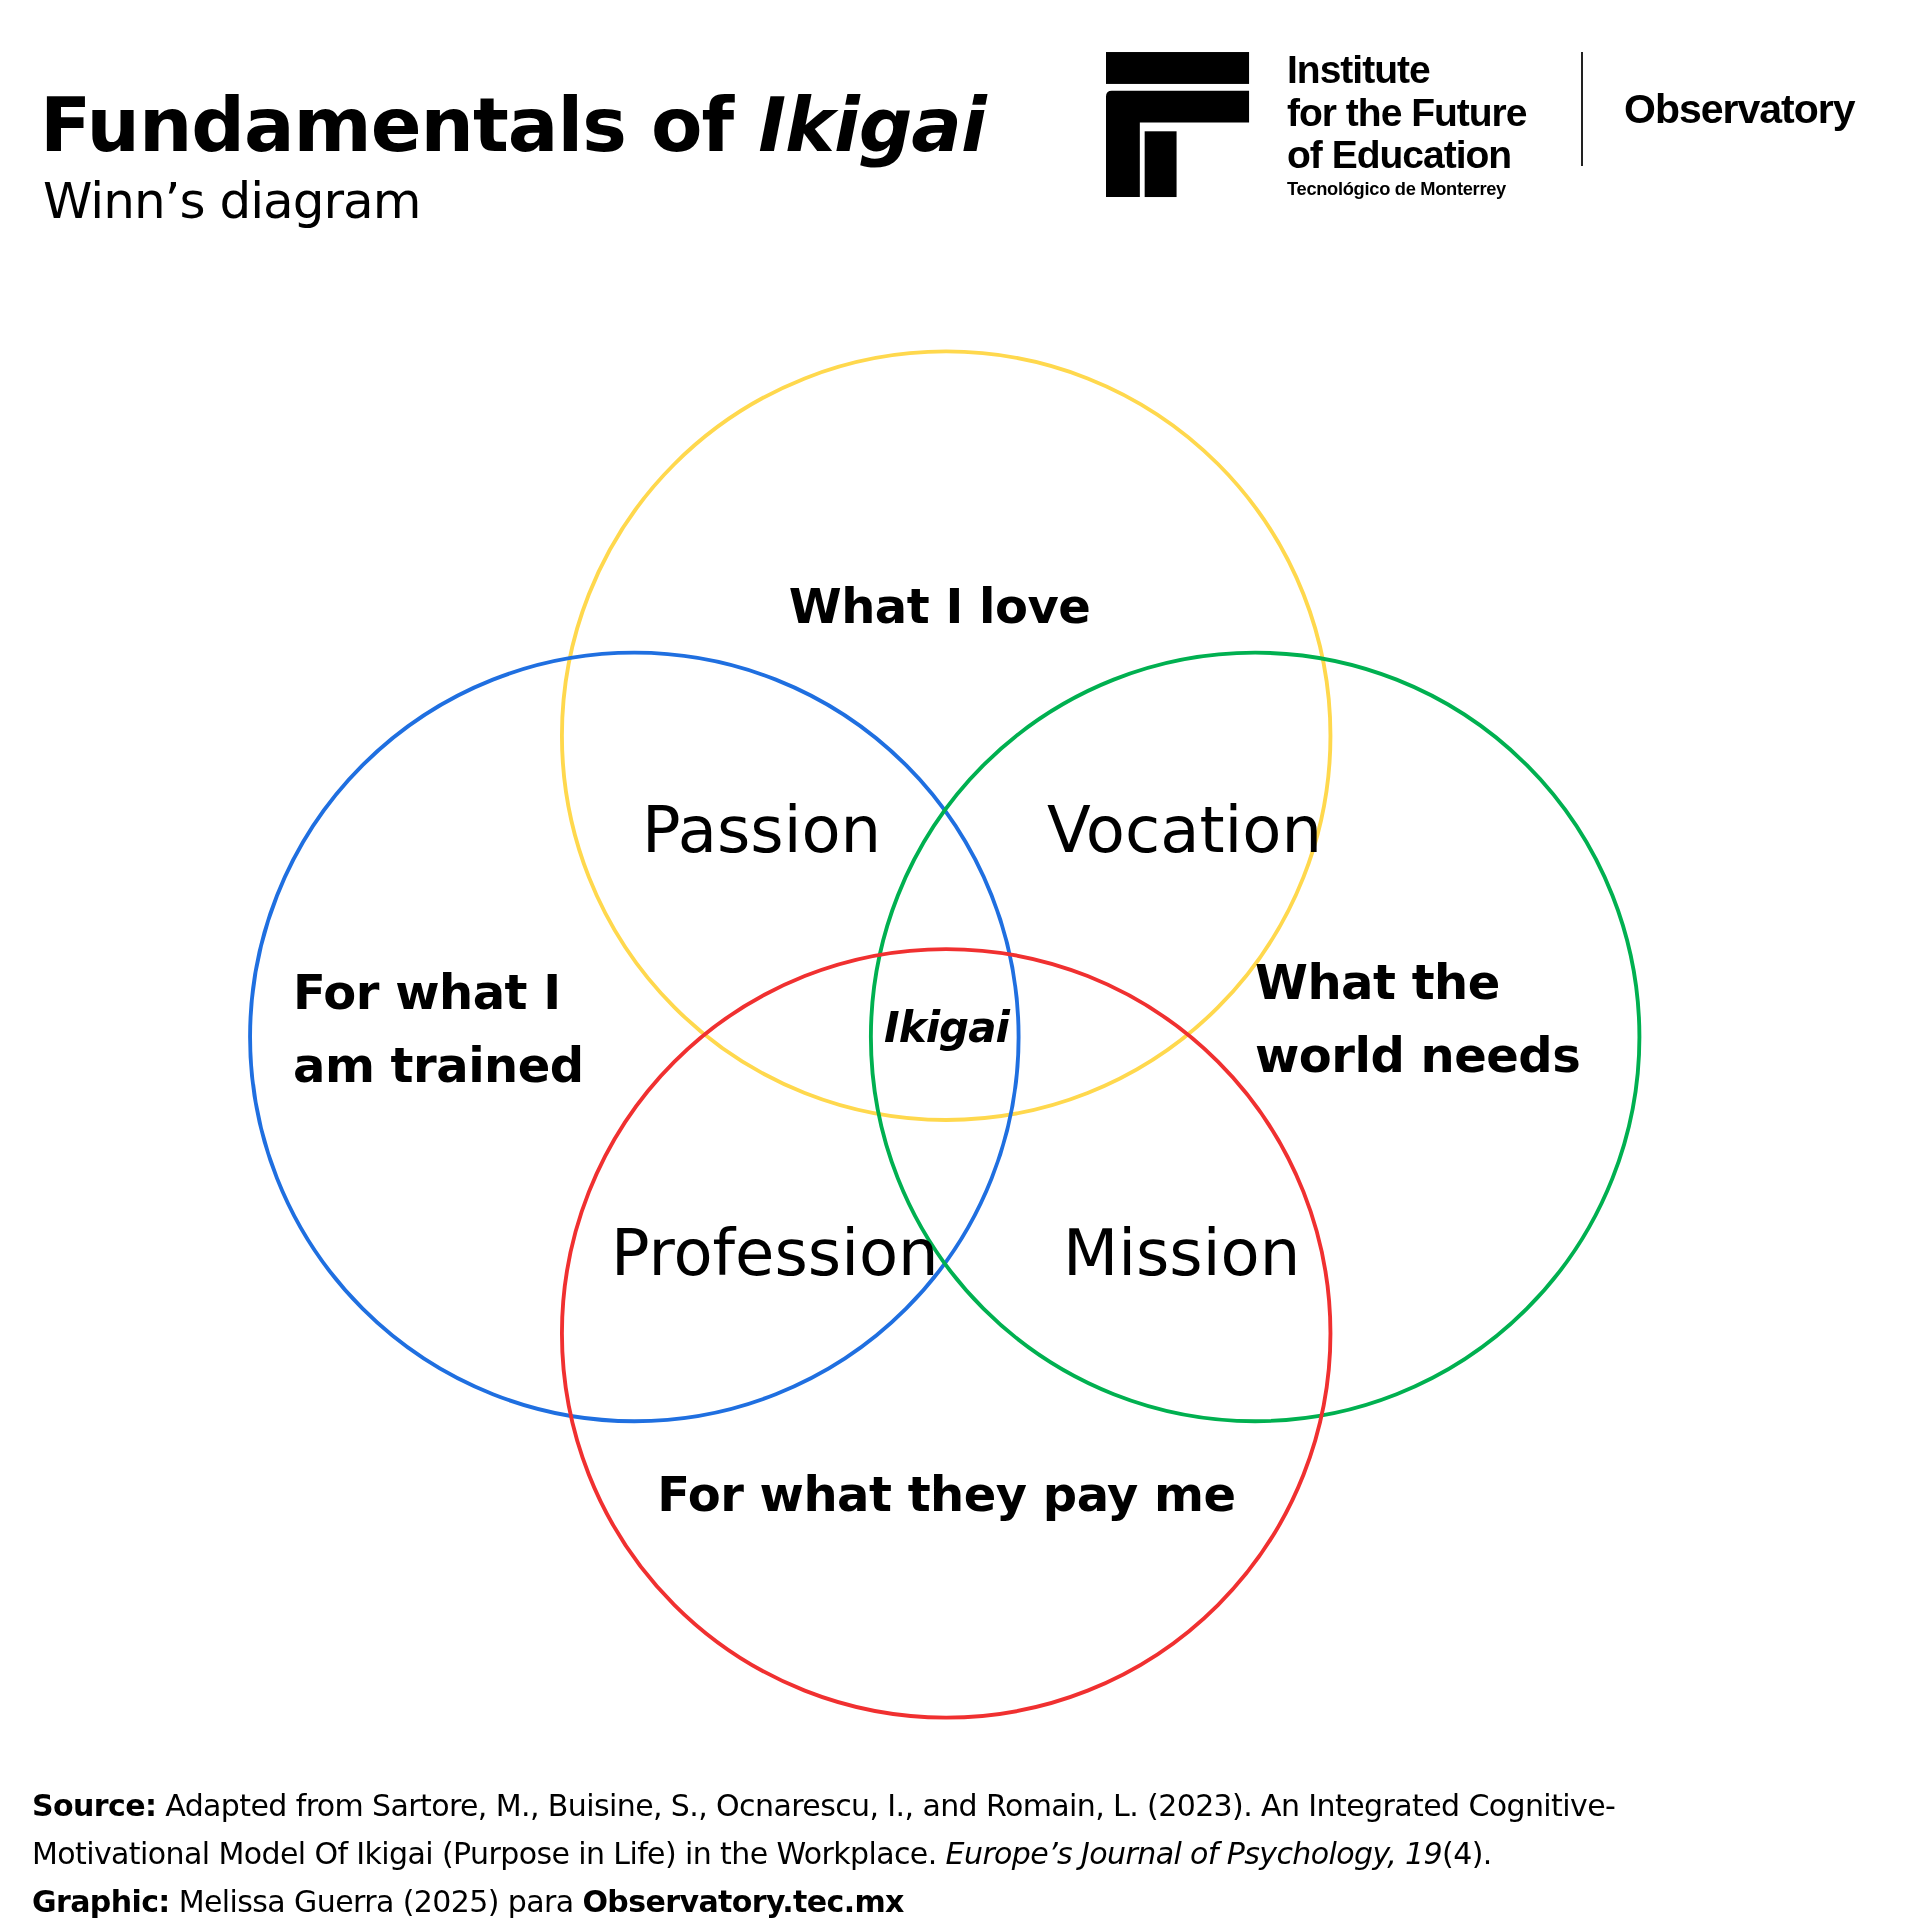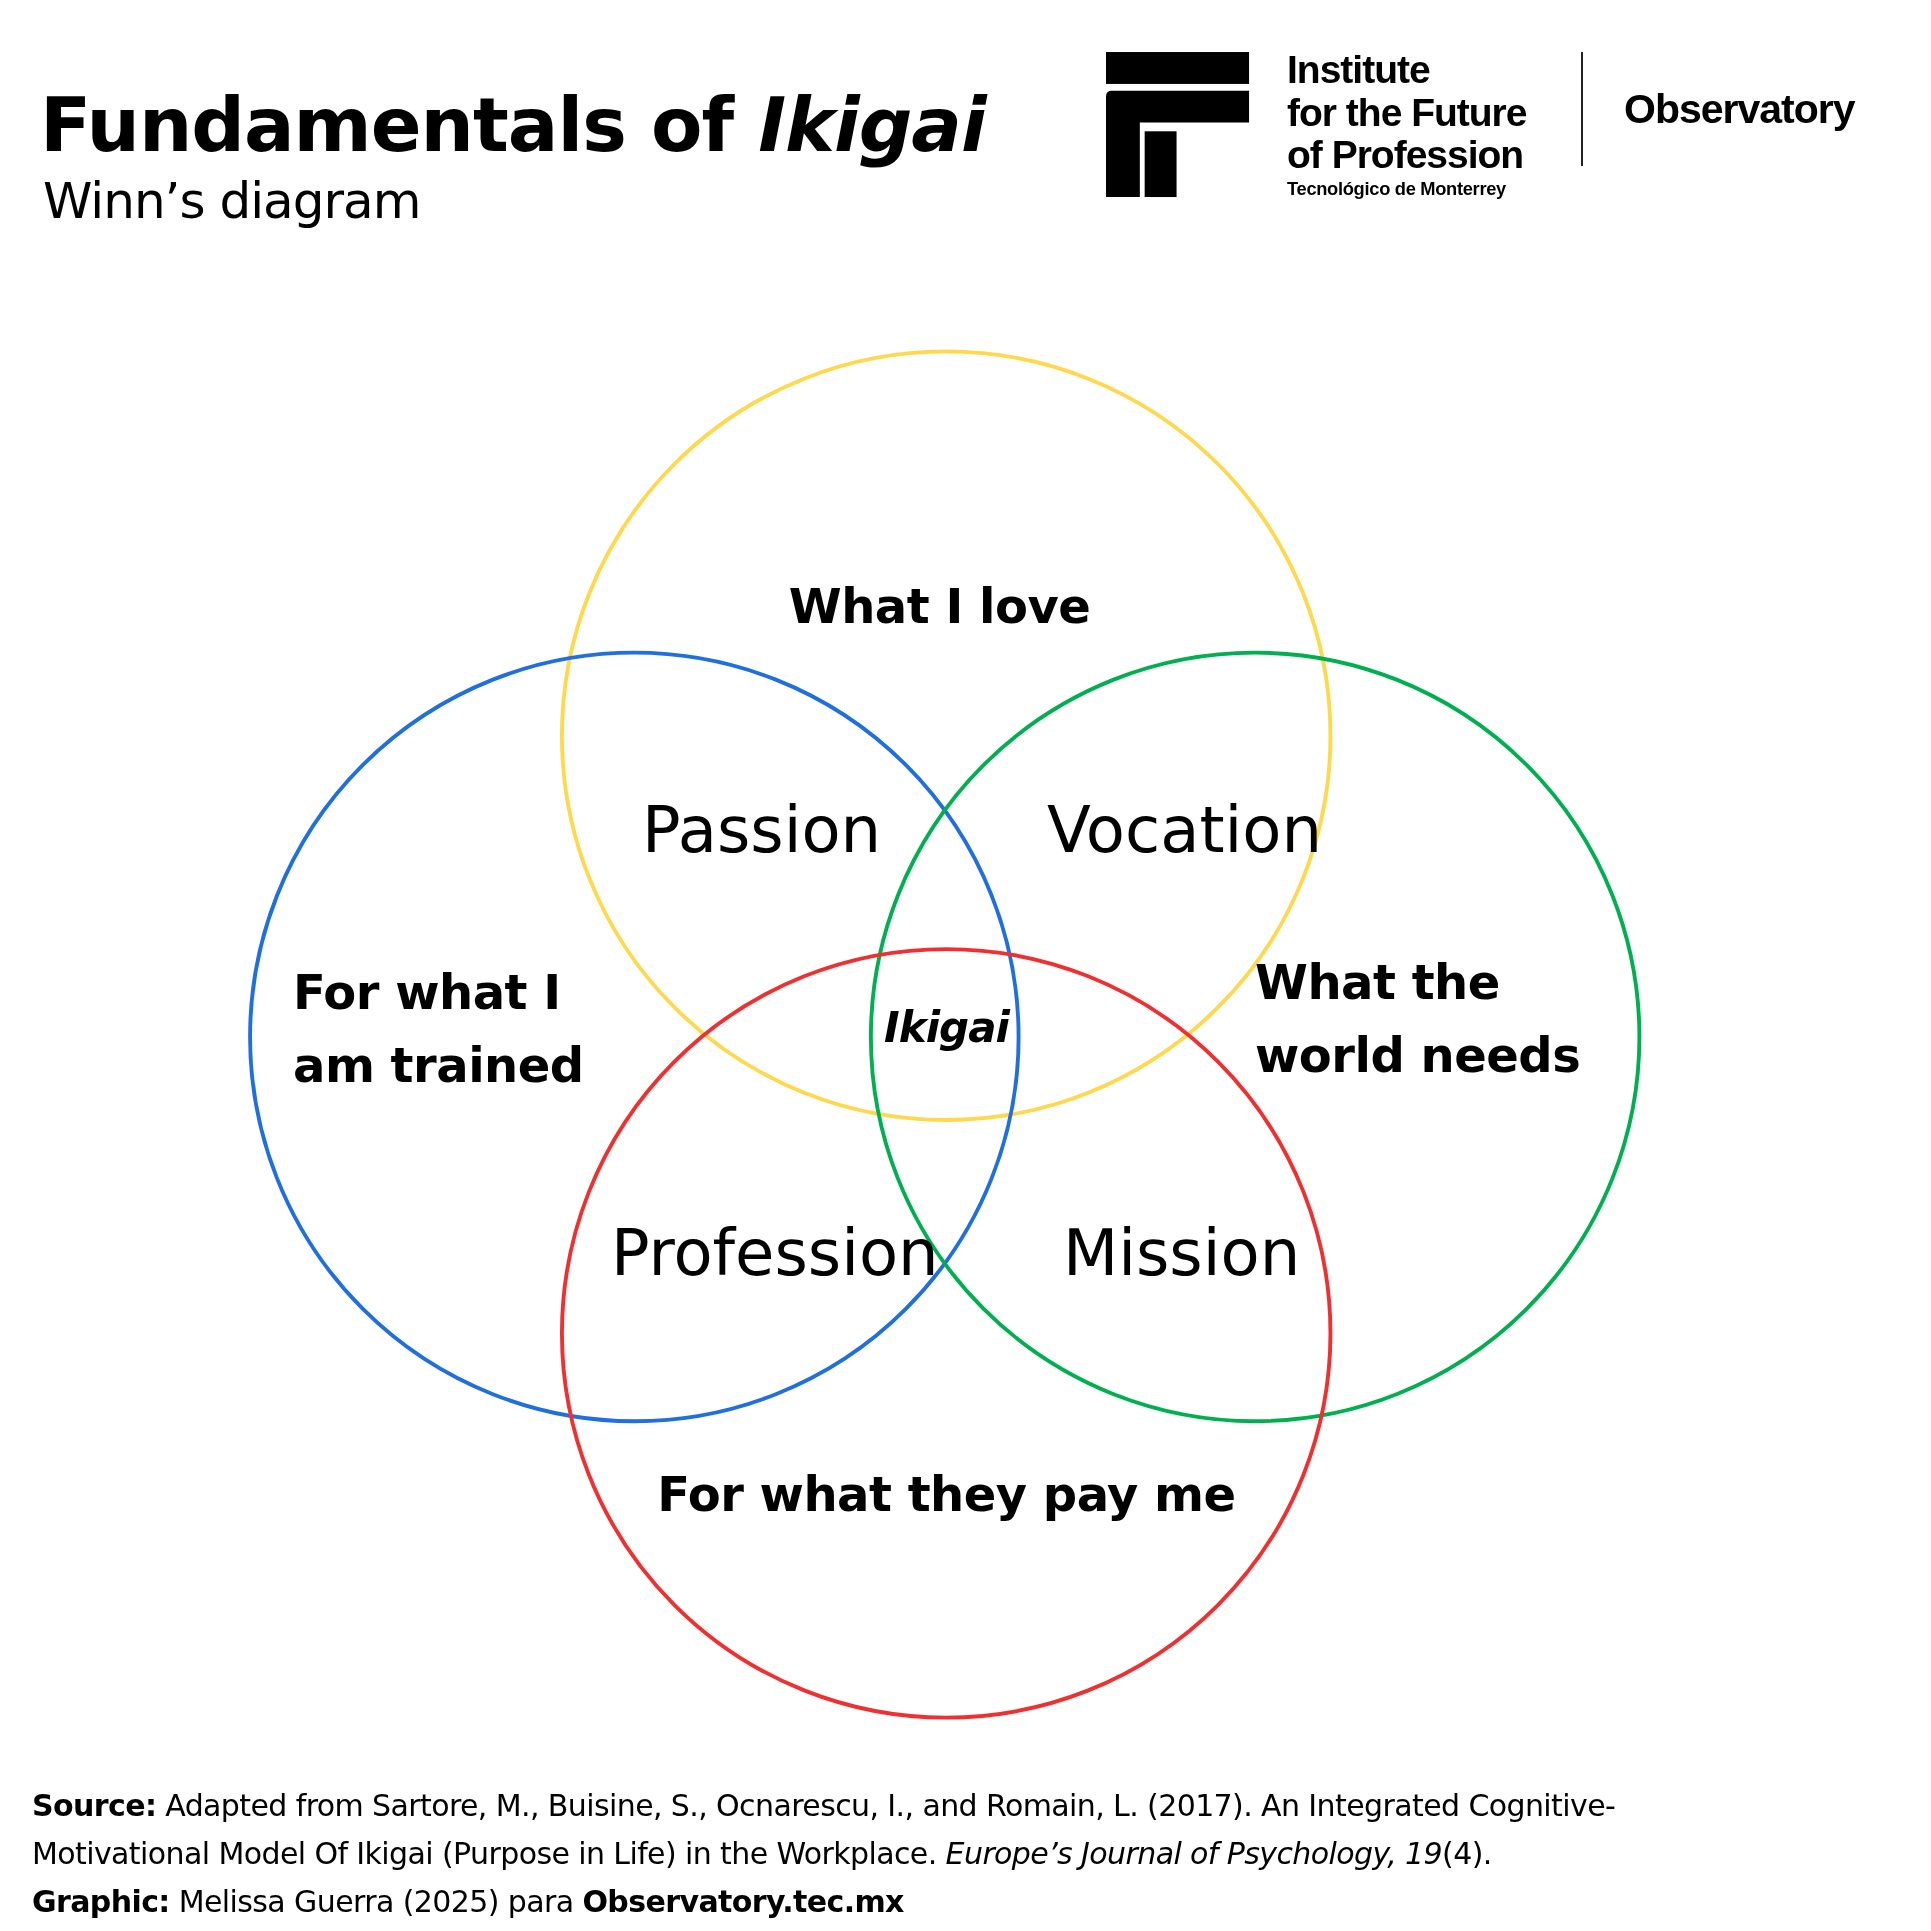--- a/index.html
+++ b/index.html
@@ -48,21 +48,21 @@
 <div id="title" class="abs"><span>Fundamentals of </span><em>Ikigai</em></div>
 <div id="subtitle" class="abs">Winn’s diagram</div>
 
 <svg id="logo-mark" class="abs" viewBox="0 0 150 152">
   <rect x="0" y="0" width="148" height="33" fill="#000"></rect>
   <path d="M6 40 H148 V73 H35 V150 H0 V46 Q0 40 6 40 Z" fill="#000"></path>
   <rect x="40" y="82" width="33" height="68" fill="#000"></rect>
 </svg>
 <div id="logo-line1" class="abs logo-text">Institute</div>
 <div id="logo-line2" class="abs logo-text">for the Future</div>
-<div id="logo-line3" class="abs logo-text">of Profession</div>
+<div id="logo-line3" class="abs logo-text">of Education</div>
 <div id="logo-line4" class="abs logo-text">Tecnológico de Monterrey</div>
 <div id="logo-divider" class="abs"></div>
 <div id="logo-observatory" class="abs logo-text">Observatory</div>
 
 <svg id="diagram" viewBox="0 0 2000 2000">
   <circle id="circle-love" cx="980" cy="762" r="398" fill="none" stroke-width="4" stroke="#FFD84D"></circle>
   <circle id="circle-trained" cx="657" cy="1074" r="398" fill="none" stroke-width="4" stroke="#1F6FE0"></circle>
   <circle id="circle-world" cx="1300" cy="1074" r="398" fill="none" stroke-width="4" stroke="#00B050"></circle>
   <circle id="circle-paid" cx="980" cy="1381" r="398" fill="none" stroke-width="4" stroke="#F03030"></circle>
 </svg>
@@ -78,17 +78,17 @@
 </div>
 <div id="label-paid" class="abs bold-label">For what they pay me</div>
 
 <div id="label-passion" class="abs region-label">Passion</div>
 <div id="label-vocation" class="abs region-label">Vocation</div>
 <div id="label-profession" class="abs region-label">Profession</div>
 <div id="label-mission" class="abs region-label">Mission</div>
 <div id="label-ikigai" class="abs">Ikigai</div>
 
 <div id="footer" class="abs">
-  <span class="footer-line"><b>Source:</b><span> Adapted from Sartore, M., Buisine, S., Ocnarescu, I., and Romain, L. (2017). An Integrated Cognitive-</span></span>
+  <span class="footer-line"><b>Source:</b><span> Adapted from Sartore, M., Buisine, S., Ocnarescu, I., and Romain, L. (2023). An Integrated Cognitive-</span></span>
   <span class="footer-line"><span>Motivational Model Of Ikigai (Purpose in Life) in the Workplace. </span><i>Europe’s Journal of Psychology, 19</i><span>(4).</span></span>
   <span class="footer-line"><b>Graphic:</b><span> Melissa Guerra (2025) para </span><b>Observatory.tec.mx</b></span>
 </div>
 
 
 </body></html>

